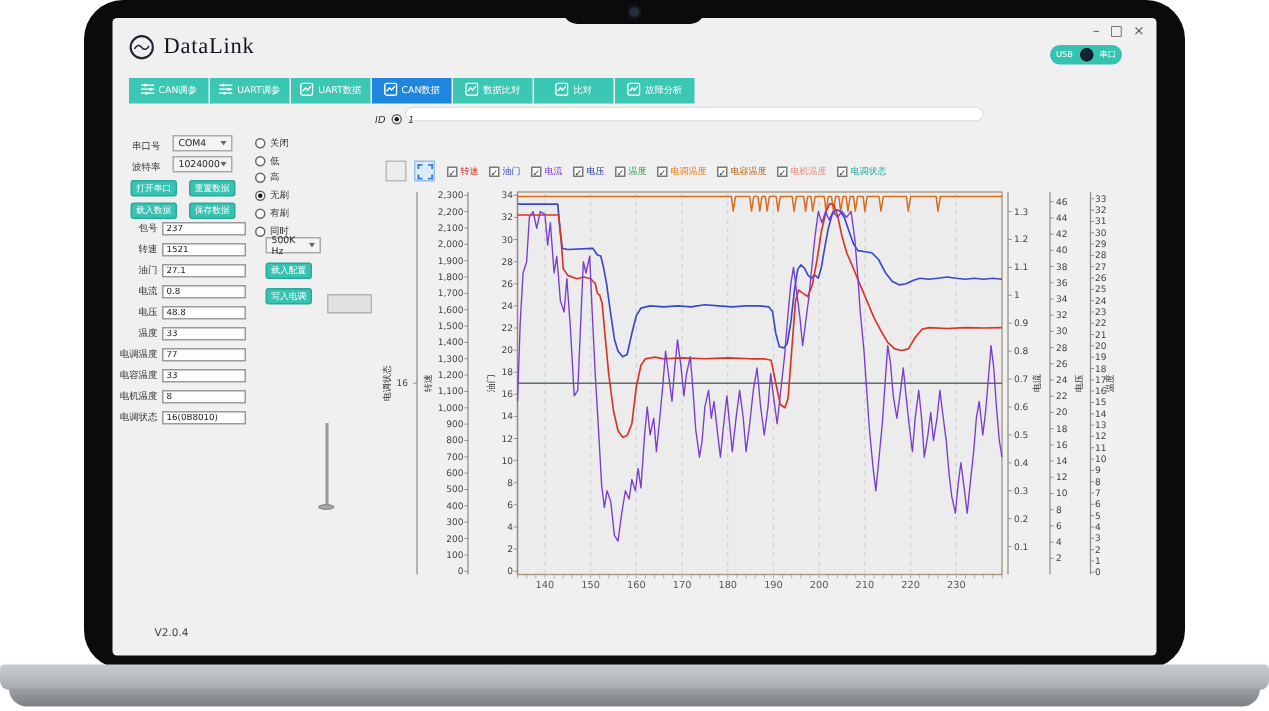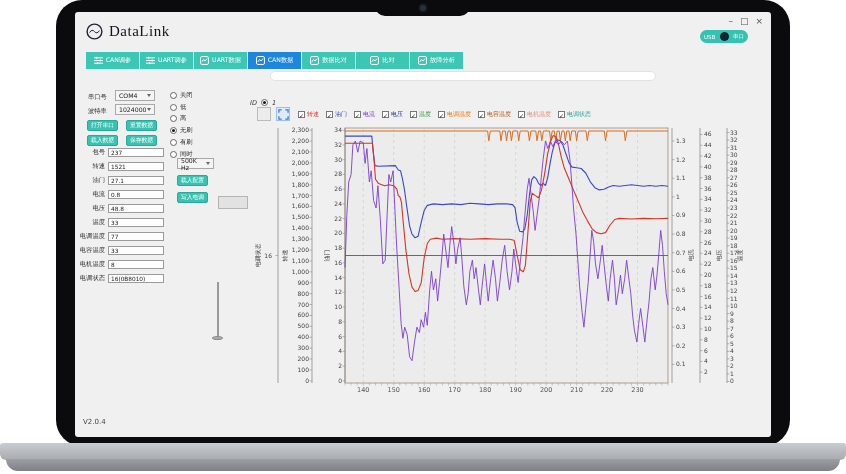--- a/index.html
+++ b/index.html
@@ -33,23 +33,23 @@
   .t-row{position:absolute;left:0;height:11px;display:flex;align-items:center;}
   .t-row .lbl{position:absolute;left:0;width:30px;text-align:right;}
   .t-row input{position:absolute;left:33px;width:56px;height:9.5px;border:1px solid #9a9a9a;background:#fdfdfd;font-size:5.8px;color:#222;padding:0 2px;font-family:"DejaVu Sans",sans-serif;box-sizing:border-box;}
   
   .radio-row{position:absolute;display:flex;align-items:center;gap:3px;cursor:pointer;}
   .radio-dot{width:7px;height:7px;border:1px solid #666;border-radius:50%;background:#fff;box-sizing:border-box;position:relative;}
   .radio-dot.on:after{content:"";position:absolute;left:1px;top:1px;width:3px;height:3px;border-radius:50%;background:#1a1a1a;}
   .gray-box{position:absolute;background:#e2e2e2;border:1px solid #b5b5b5;box-sizing:border-box;}
   .antenna-line{position:absolute;left:142px;top:270px;width:1.5px;height:56px;background:#9a9a9a;}
   .antenna-base{position:absolute;left:137px;top:324px;width:11px;height:4px;border-radius:50%;background:#aaa;border:1px solid #8b8b8b;box-sizing:border-box;}
-  .version{position:absolute;left:8px;top:406px;font-size:7px;color:#444;text-align:center;}
+  .version{position:absolute;left:28px;top:406px;font-size:7px;color:#444;text-align:center;}
   
-  .id-row{position:absolute;left:175px;top:87px;display:flex;align-items:flex-start;gap:4px;font-size:6.5px;color:#333;font-style:italic;}
+  .id-row{position:absolute;left:175px;top:64px;display:flex;align-items:flex-start;gap:4px;font-size:6.5px;color:#333;font-style:italic;}
   .toolbar{position:absolute;left:182px;top:95px;display:flex;align-items:center;gap:5px;}
   .tool-box{width:14px;height:14px;background:#ececec;border:1px solid #bbb;box-sizing:border-box;cursor:pointer;}
   .expand-btn{width:14px;height:14px;background:#ddeafa;border:1px solid #9bbfe8;box-sizing:border-box;display:flex;align-items:center;justify-content:center;cursor:pointer;}
   .ck-row{display:flex;align-items:center;gap:7px;margin-left:3px;}
   .ck{display:flex;align-items:center;gap:2px;cursor:pointer;}
   .ck .box{width:7px;height:7px;border:1px solid #777;background:#fff;font-size:6px;line-height:7px;color:#333;text-align:center;box-sizing:border-box;}
   .ck .cl{font-size:6px;}
   svg text{font-family:"DejaVu Sans",sans-serif;}
 </style>
 </head>

